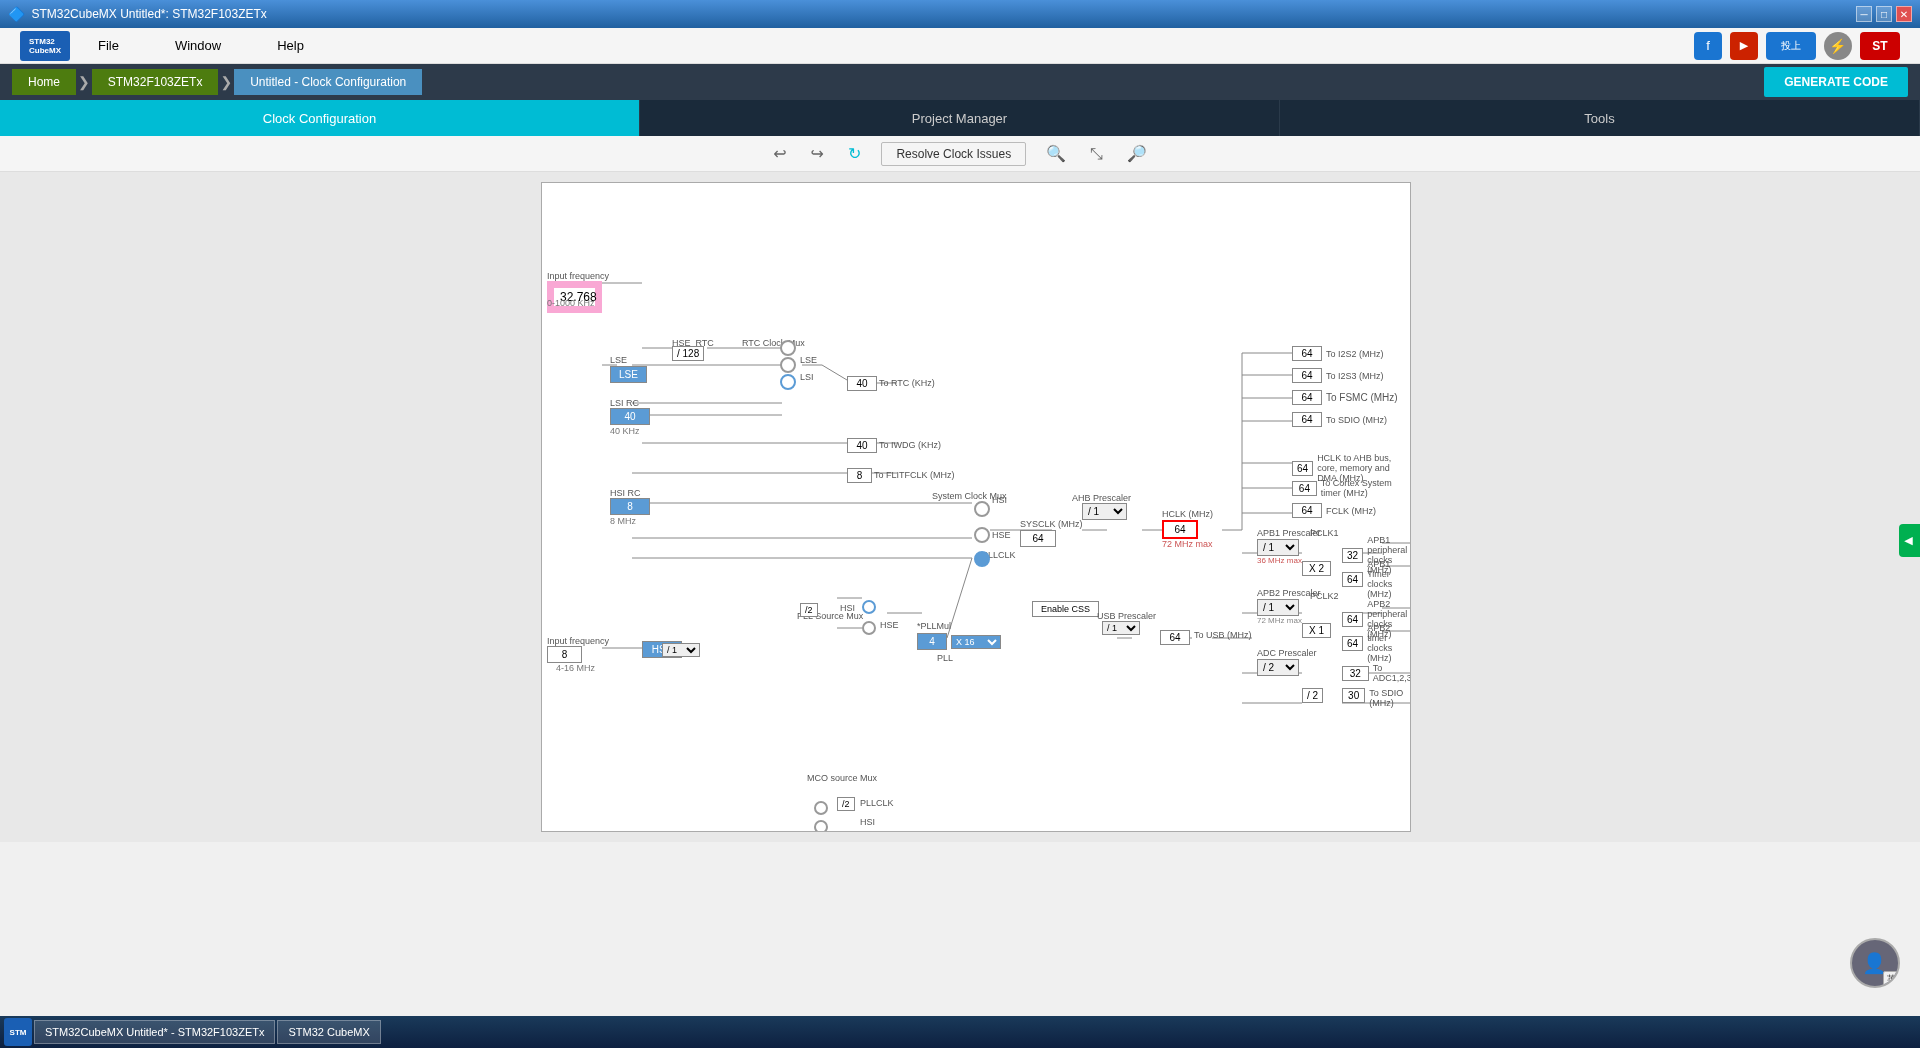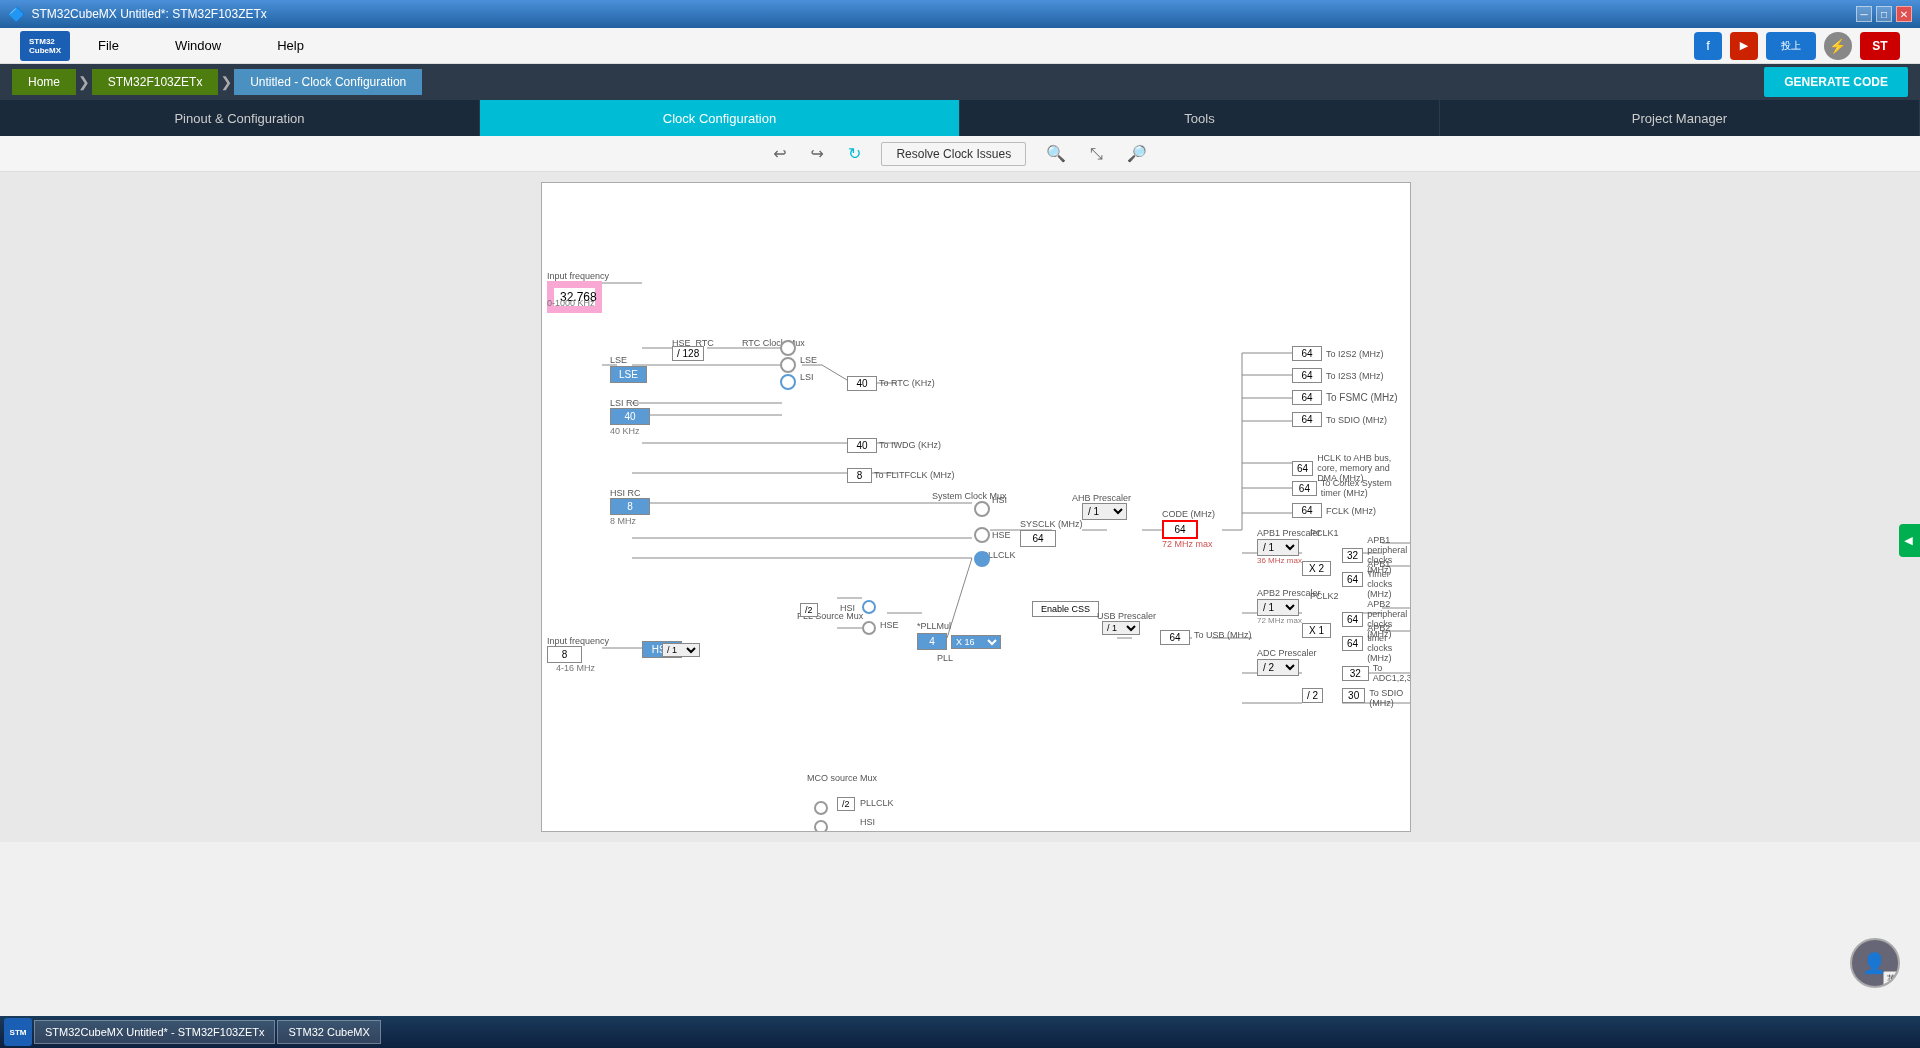--- a/index.html
+++ b/index.html
@@ -238,31 +238,28 @@
     </div>
     <span class="breadcrumb-arrow">❯</span>
     <div class="breadcrumb-item active">
       <span>Untitled - Clock Configuration</span>
     </div>
   </div>
   <button class="generate-btn">GENERATE CODE</button>
 </div>
 
 <div class="tab-bar">
-  <div class="tab-item">
-    <span>Pinout &amp; Configuration</span>
-  </div>
   <div class="tab-item active">
     <span>Clock Configuration</span>
   </div>
   <div class="tab-item">
+    <span>Project Manager</span>
+  </div>
+  <div class="tab-item">
     <span>Tools</span>
-  </div>
-  <div class="tab-item">
-    <span>Project Manager</span>
   </div>
 </div>
 
 <div class="toolbar">
   <span class="toolbar-icon">↩</span>
   <span class="toolbar-icon">↪</span>
   <span class="toolbar-icon" style="color:#00bcd4;">↻</span>
   <button class="resolve-btn">Resolve Clock Issues</button>
   <span class="toolbar-icon">🔍</span>
   <span class="toolbar-icon">⤡</span>
@@ -422,21 +419,21 @@
     </div>
 
     <div style="position:absolute;left:530px;top:310px;font-size:9px;color:#555;">AHB Prescaler</div>
     <div style="position:absolute;left:540px;top:320px;">
       <select style="font-size:10px;padding:1px;border:1px solid #888;width:45px;">
         <option>/ 1</option>
       </select>
     </div>
 
     <div style="position:absolute;left:620px;top:326px;">
-      <div style="font-size:9px;color:#555;margin-bottom:1px;">CODE (MHz)</div>
+      <div style="font-size:9px;color:#555;margin-bottom:1px;">HCLK (MHz)</div>
       <div style="border:2px solid red;background:white;padding:2px 6px;font-size:10px;width:36px;text-align:center;">64</div>
       <div style="font-size:9px;color:#c55;">72 MHz max</div>
     </div>
 
     <div style="position:absolute;left:750px;top:163px;display:flex;align-items:center;gap:4px;">
       <div style="border:1px solid #888;background:white;padding:1px 4px;font-size:10px;width:30px;text-align:center;">64</div>
       <span style="font-size:9px;color:#555;">To I2S2 (MHz)</span>
     </div>
 
     <div style="position:absolute;left:750px;top:185px;display:flex;align-items:center;gap:4px;">

